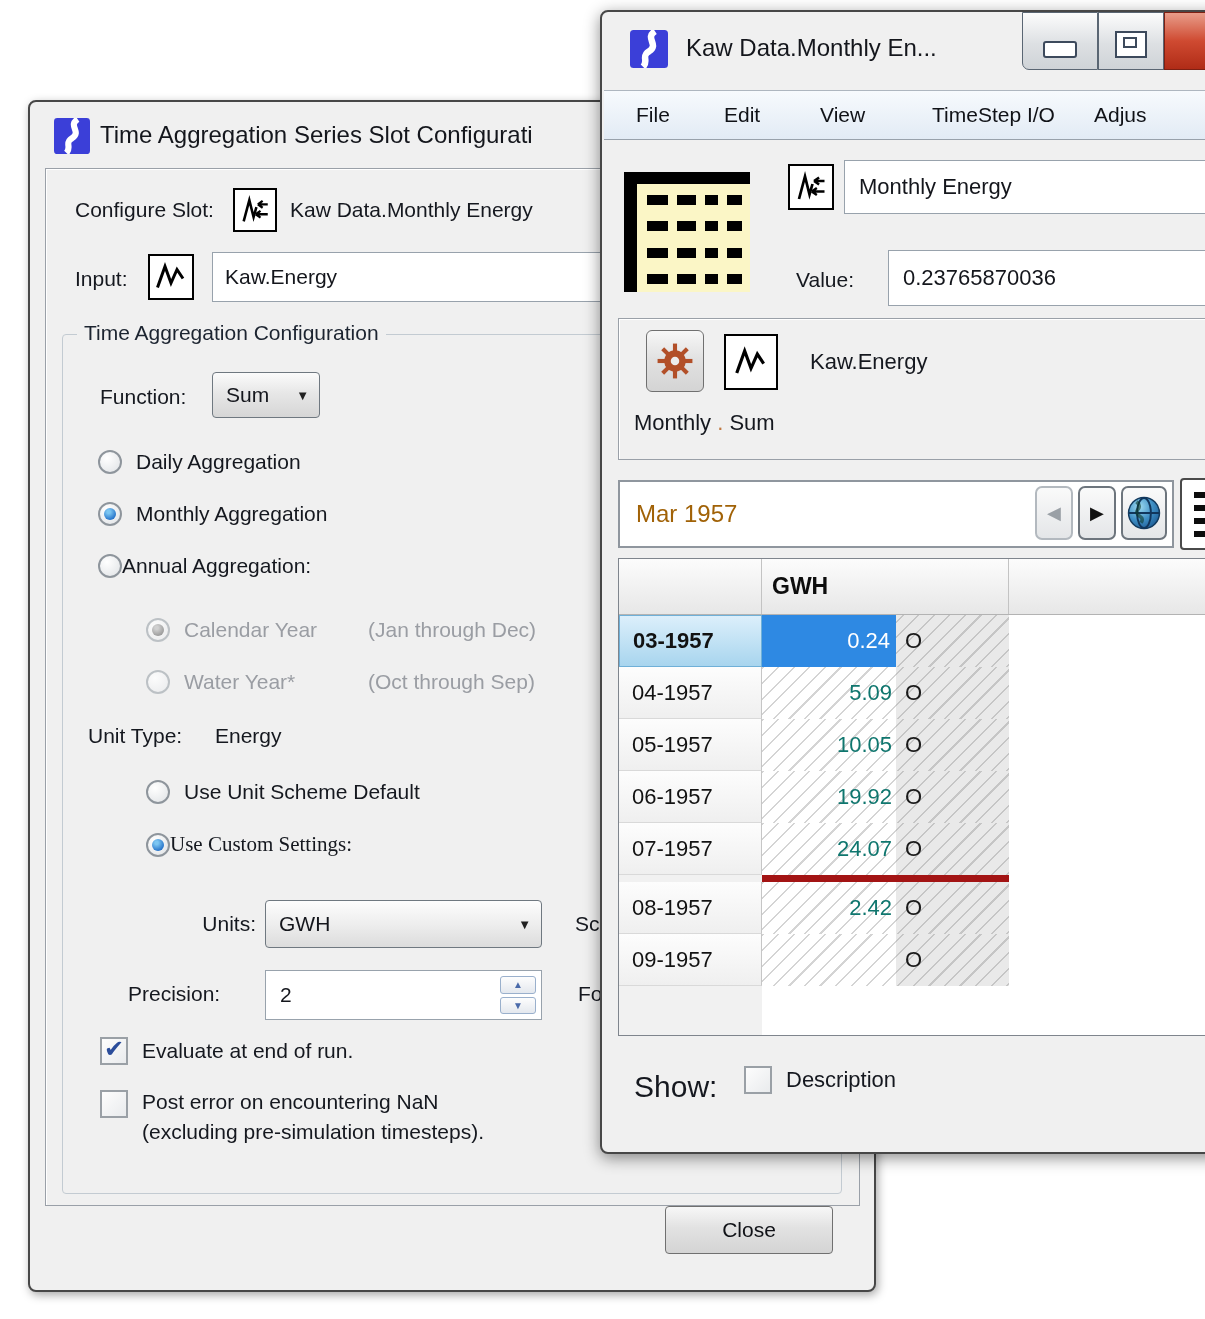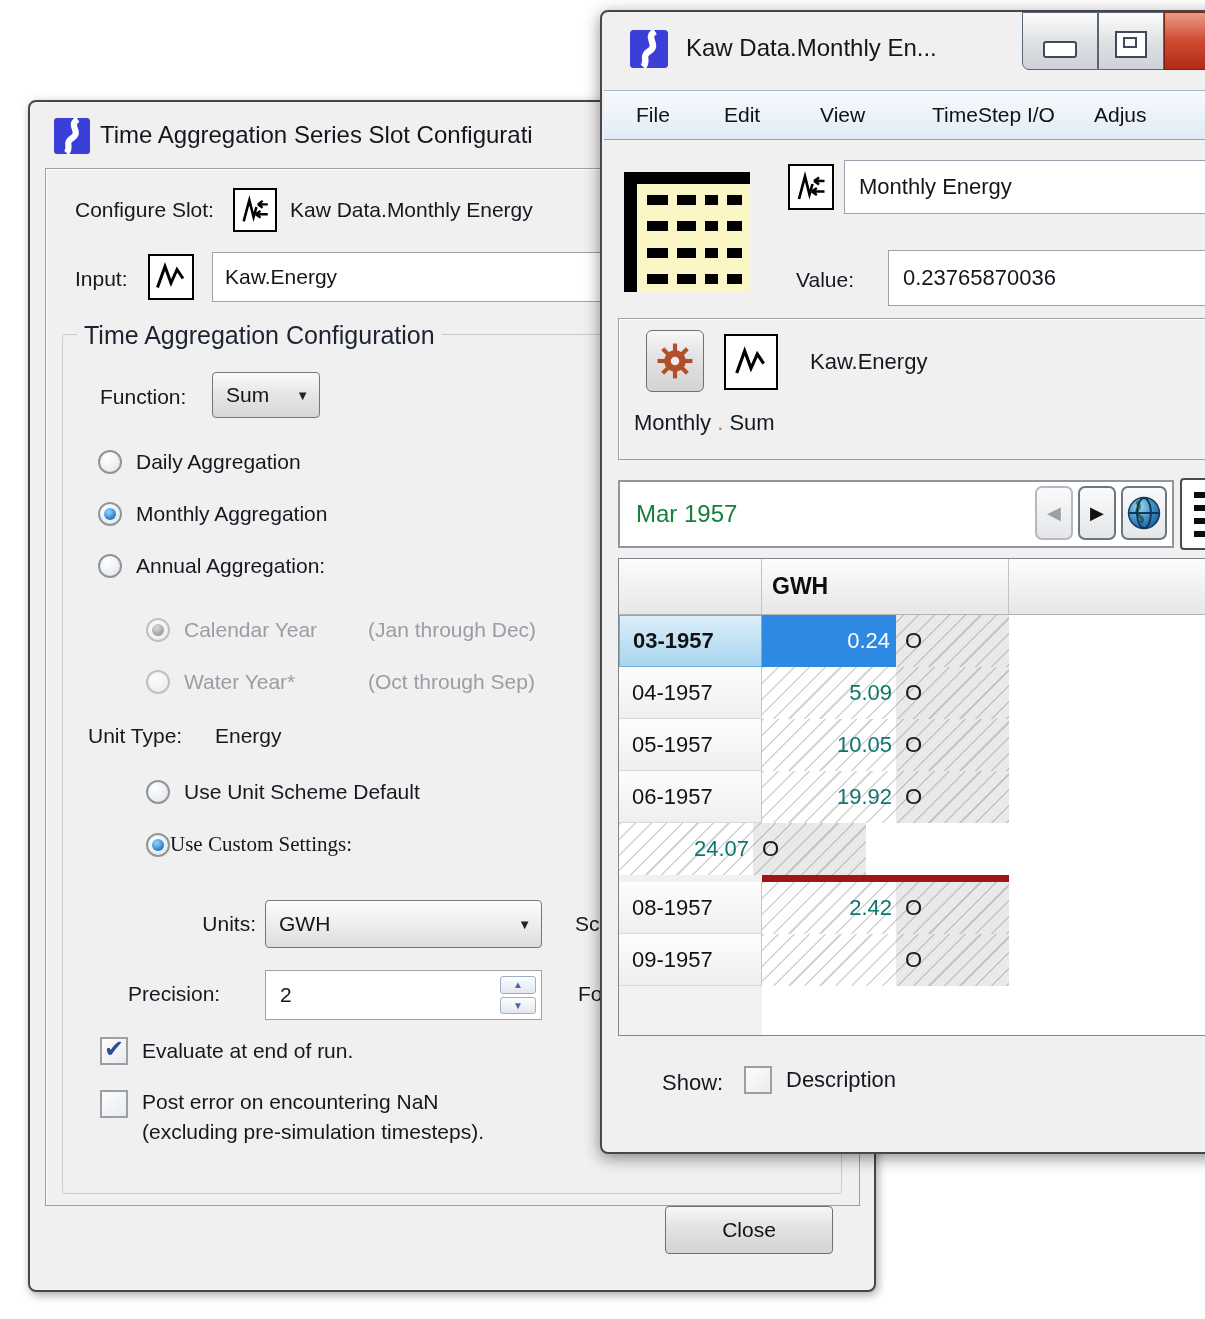--- a/index.html
+++ b/index.html
@@ -69,21 +69,21 @@
   .dcell .flagzone{position:absolute;left:134px;top:0;bottom:0;right:0;background:#e9e9e9;}
   .dcell::after{content:"";position:absolute;inset:0;background:repeating-linear-gradient(135deg,rgba(125,125,125,.33) 0 1.6px,transparent 1.6px 11px);pointer-events:none;}
   .dcell .val{position:absolute;left:0;top:0;width:130px;height:52px;line-height:52px;text-align:right;font-size:22px;color:#0f766e;z-index:2;}
   .dcell .flag{position:absolute;left:143px;top:0;height:52px;line-height:52px;font-size:22px;color:#1a1a1a;z-index:2;}
   .trow.sel .val{background:#2e89e3;color:#ffffff;width:134px;padding-right:0;}
   .trow.sel .val span{margin-right:6px;}
   .redline{height:7px;background:#a31414;margin-left:143px;width:247px;}
 
   
   .groupbox{position:absolute;border:1px solid #c3cbd2;border-radius:4px;}
-  .grouplabel{position:absolute;top:-14px;left:14px;background:#f0f0f0;padding:0 7px;font-size:25px;color:#1c2430;white-space:nowrap;}
+  .grouplabel{position:absolute;top:-14px;left:14px;background:#f0f0f0;padding:0 7px;font-size:21px;color:#1c2430;white-space:nowrap;}
 
   
   .spin{position:absolute;right:5px;top:5px;bottom:5px;width:36px;display:flex;flex-direction:column;gap:3px;}
   .spin div{flex:1;border:1px solid #9ab0cc;border-radius:3px;background:linear-gradient(#fdfdfd,#e4e8ee);display:flex;align-items:center;justify-content:center;font-size:10px;color:#4a6aaa;}
 
   .hatch-hamburger{display:flex;flex-direction:column;gap:7px;}
   .hatch-hamburger div{width:42px;height:6px;background:#0c0c0c;}
 </style>
 </head>
 <body>
@@ -129,21 +129,21 @@
     </div>
 
     <div class="abs" style="left:68px;top:348px;display:flex;align-items:center;gap:14px;">
       <span class="radio"></span>
       <span class="lbl">Daily Aggregation</span>
     </div>
     <div class="abs" style="left:68px;top:400px;display:flex;align-items:center;gap:14px;">
       <span class="radio sel"></span>
       <span class="lbl">Monthly Aggregation</span>
     </div>
-    <div class="abs" style="left:68px;top:452px;display:flex;align-items:center;gap:14px;">
+    <div class="abs" style="left:68px;top:452px;display:flex;align-items:center;">
       <span class="radio"></span>
       <span class="lbl">Annual Aggregation:</span>
     </div>
     <div class="abs" style="left:116px;top:516px;display:flex;align-items:center;gap:14px;">
       <span class="radio dis sel"></span>
       <span class="lbl dis-text" style="width:170px;">Calendar Year</span>
       <span class="lbl dis-text">(Jan through Dec)</span>
     </div>
     <div class="abs" style="left:116px;top:568px;display:flex;align-items:center;gap:14px;">
       <span class="radio dis"></span>
@@ -285,21 +285,21 @@
         </svg>
     </div>
     <div class="abs lbl" style="left:208px;top:322px;height:56px;line-height:56px;font-size:22px;">Kaw.Energy</div>
     <div class="abs" style="left:32px;top:398px;font-size:22px;color:#15181f;">
       <span>Monthly</span>
       <span style="color:#c07840;">.</span>
       <span>Sum</span>
     </div>
 
     <div class="abs" style="left:16px;top:468px;width:556px;height:68px;border:2px solid #8f969e;background:#fff;box-sizing:border-box;">
-      <span class="abs" style="left:16px;top:0;height:52px;line-height:64px;font-size:24px;color:#15803d;">Mar 1957</span>
+      <span class="abs" style="left:16px;top:0;height:52px;line-height:64px;font-size:24px;color:#a16207;">Mar 1957</span>
       <div class="abs" style="right:5px;top:4px;display:flex;gap:5px;">
         <div class="navbtn disabled">
             <span>◀</span>
           </div>
         <div class="navbtn" style="color:#111;">
             <span>▶</span>
           </div>
         <div class="navbtn" style="width:46px;">
           <svg width="36" height="36" viewBox="0 0 24 24">
             <defs>
@@ -358,20 +358,21 @@
         </div>
         <div class="trow">
           <div class="rowhdr">06-1957</div>
           <div class="dcell">
             <div class="flagzone"></div>
             <div class="val">19.92</div>
             <div class="flag">O</div>
           </div>
         </div>
         <div class="trow">
+          <div class="rowhdr">07-1957</div>
           <div class="dcell">
             <div class="flagzone"></div>
             <div class="val">24.07</div>
             <div class="flag">O</div>
           </div>
         </div>
         <div class="redline"></div>
         <div class="trow">
           <div class="rowhdr">08-1957</div>
           <div class="dcell">
@@ -383,20 +384,20 @@
         <div class="trow">
           <div class="rowhdr">09-1957</div>
           <div class="dcell">
             <div class="flagzone"></div>
             <div class="flag">O</div>
           </div>
         </div>
       </div>
     </div>
 
-    <div class="abs lbl" style="left:32px;top:1058px;font-size:22px;margin-left:28px;">Show:</div>
+    <div class="abs lbl" style="left:32px;top:1058px;font-size:30px;">Show:</div>
     <div class="abs" style="left:142px;top:1054px;display:flex;align-items:center;gap:14px;justify-content:center;">
       <span class="cbx"></span>
       <span class="lbl" style="font-size:22px;">Description</span>
     </div>
   </div>
 
 </div>
 
 </body></html>

